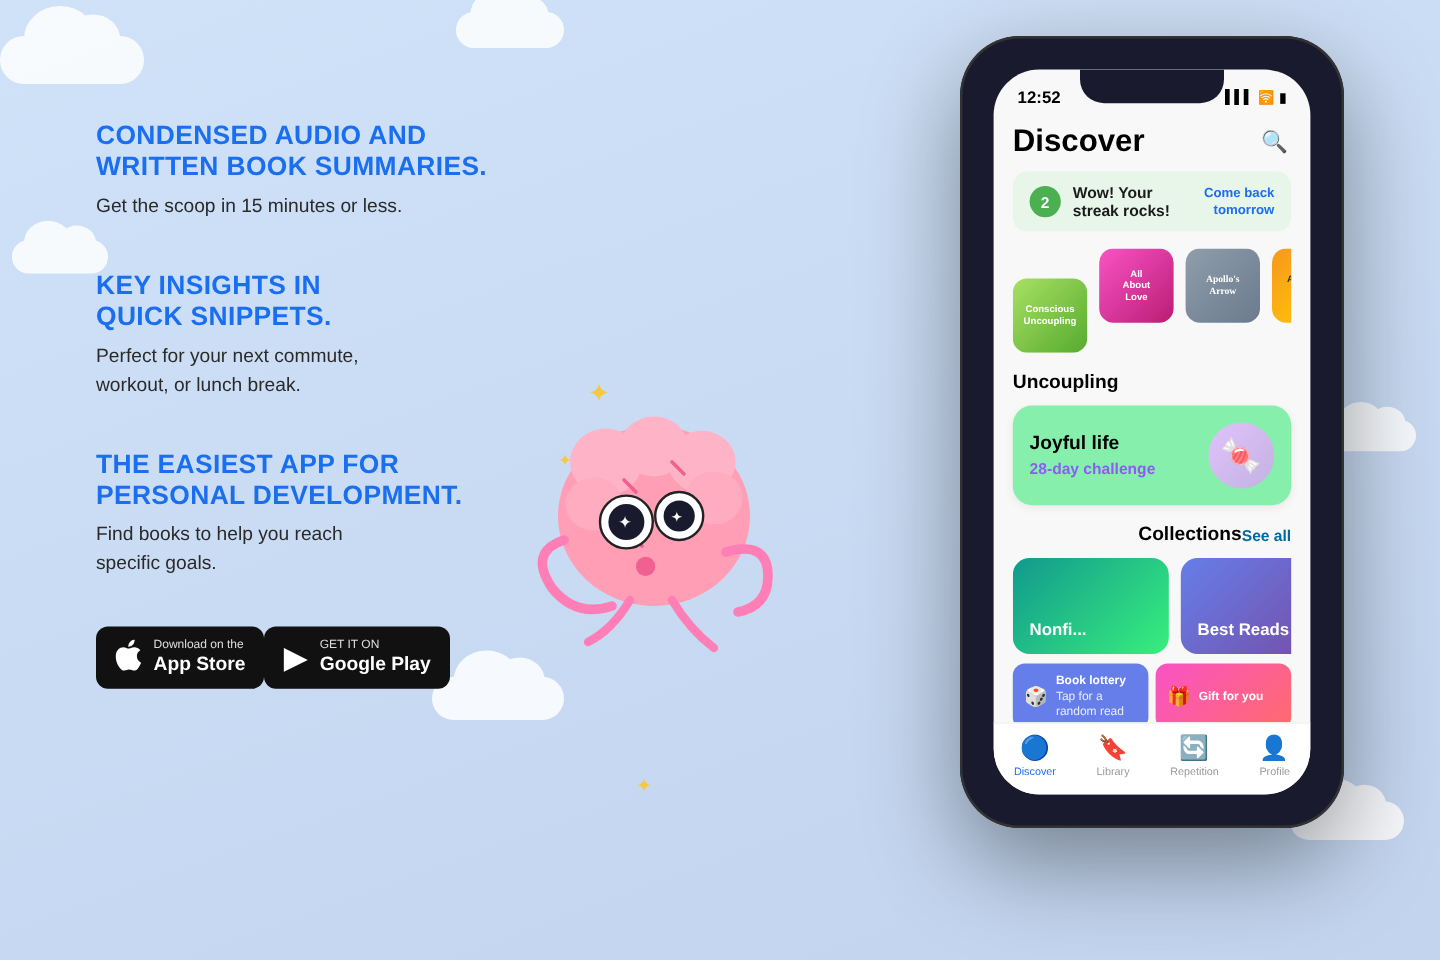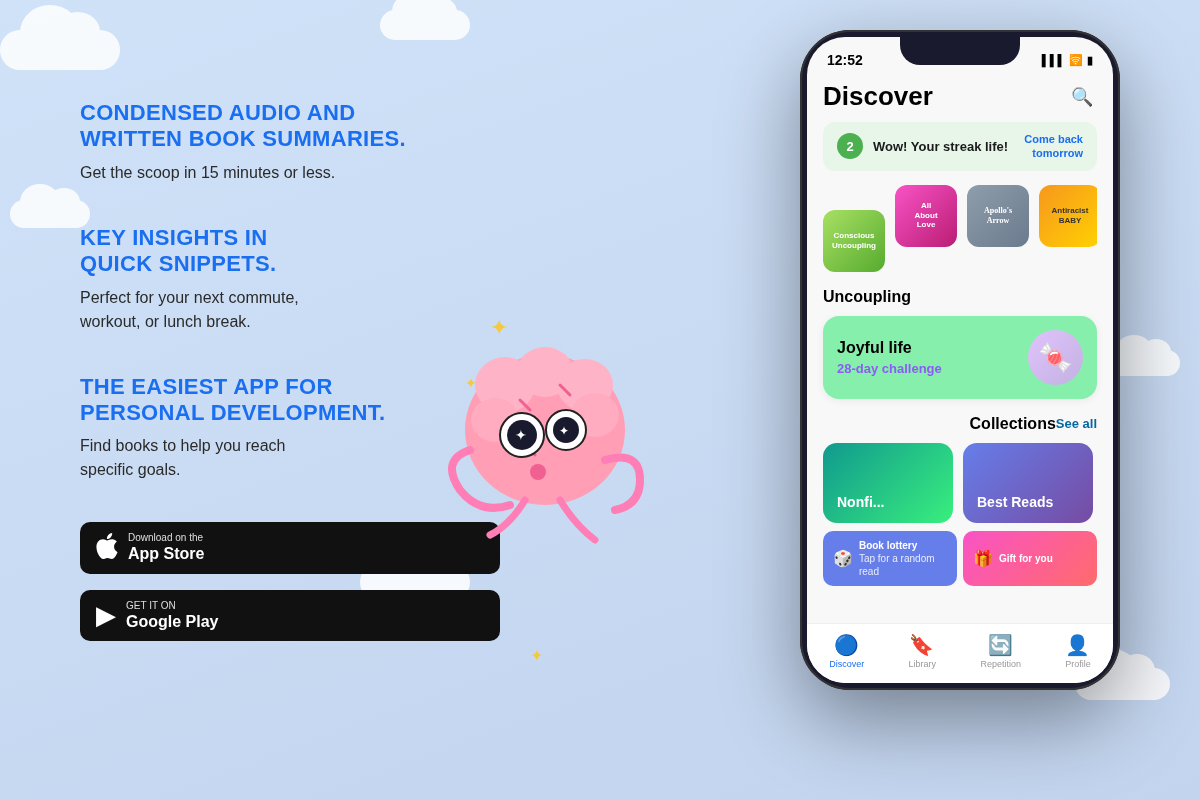--- a/index.html
+++ b/index.html
@@ -84,23 +84,22 @@
 
     .feature-desc {
       font-size: 16px;
       color: #2a2a2a;
       line-height: 1.5;
     }
 
     
     .store-buttons {
       display: flex;
-      gap: 16px;
+      gap: 0;
       margin-top: 30px;
-      flex-direction: column;
     }
 
     .store-btn {
       display: flex;
       align-items: center;
       gap: 10px;
       background: #111;
       color: white;
       border-radius: 10px;
       padding: 10px 16px;
@@ -157,21 +156,21 @@
       top: 30px;
       width: 340px;
       height: 700px;
     }
 
     .phone-outer {
       width: 320px;
       height: 660px;
       background: #1a1a2e;
       border-radius: 50px;
-      padding: 7px;
+      padding: 28px;
       box-shadow: 0 30px 80px rgba(0,0,0,0.4), inset 0 0 0 2px #333;
       position: relative;
     }
 
     .phone-screen {
       width: 100%;
       height: 100%;
       background: #f8f8f8;
       border-radius: 38px;
       overflow: hidden;
@@ -532,21 +531,21 @@
 
       <div class="app-content">
 
         <div class="app-header">
           <span class="app-title">Discover</span>
           <div class="search-icon-app">🔍</div>
         </div>
 
         <div class="streak-banner">
           <div class="streak-num">2</div>
-          <span class="streak-text">Wow! Your streak life!</span>
+          <span class="streak-text">Wow! Your streak rocks!</span>
           <span class="streak-link">Come back<br>tomorrow</span>
         </div>
 
         <div class="books-row">
           <div class="book-cover book-1">
               <span style="font-size:8px;font-weight:700;text-align:center">Conscious<br>Uncoupling</span>
             </div>
           <div class="book-cover book-2">
               <span style="font-size:8px;font-weight:700;text-align:center">All<br>About<br>Love</span>
             </div>

